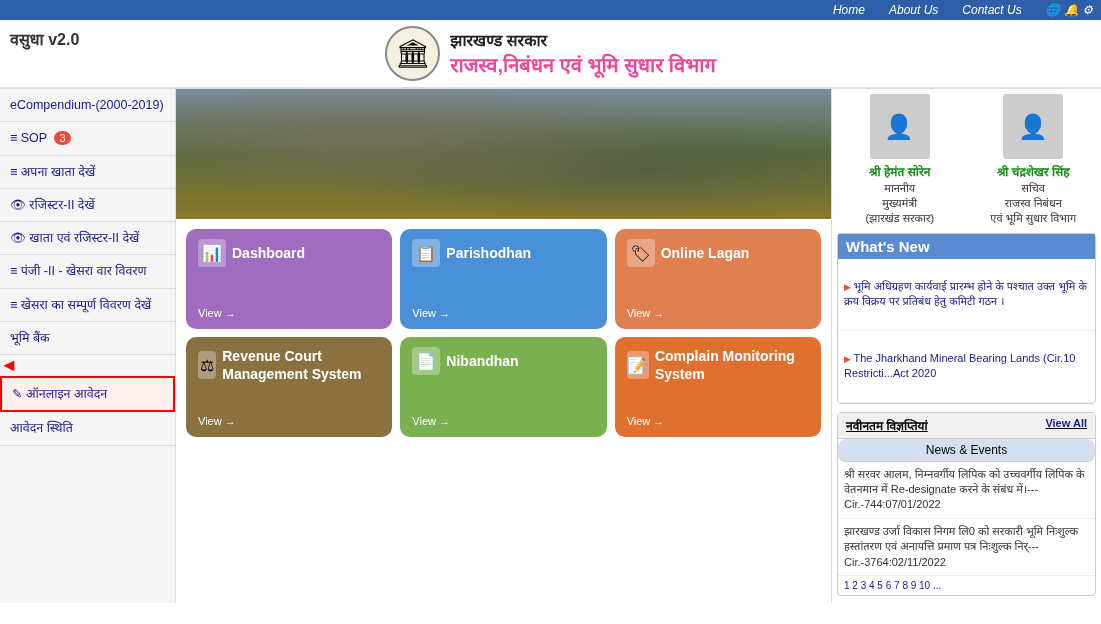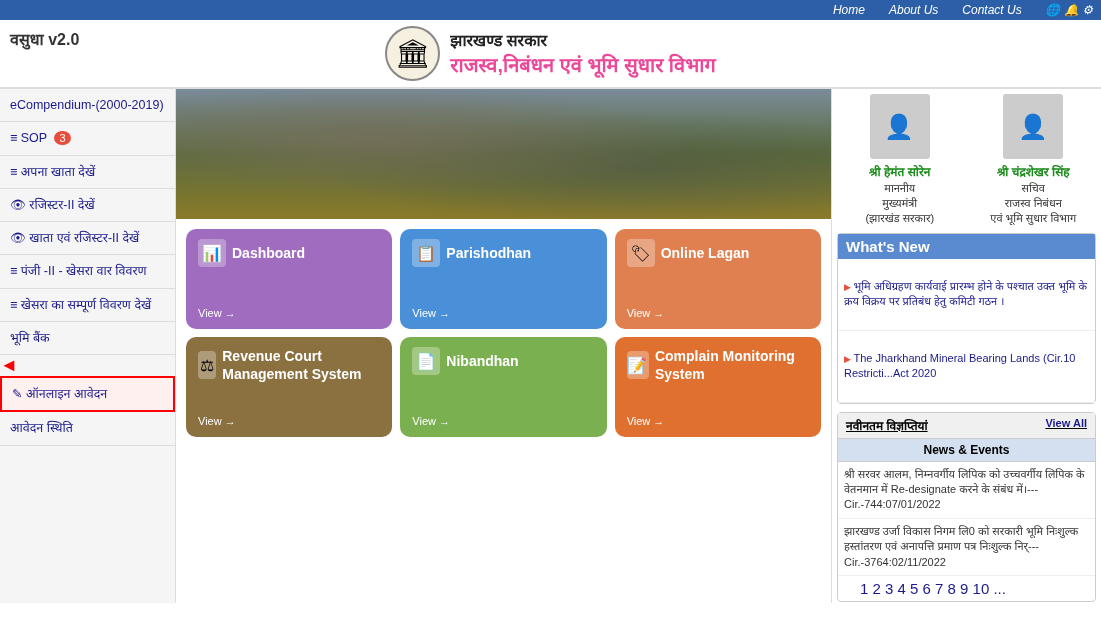--- a/index.html
+++ b/index.html
@@ -218,35 +218,35 @@
       display: flex;
       justify-content: space-between;
       text-decoration: underline;
     }
     .navinatam-header a { color: #1a1a8c; font-size: 11px; text-decoration: none; text-align: right; }
     .news-table-header {
       background: #d4e0f0;
       text-align: center;
       padding: 4px;
       font-size: 12px;
-      font-weight: bold;
+      font-weight: normal;
       border-bottom: 1px solid #ccc;
+      border-radius: 8px;
     }
     .news-row {
       padding: 5px 6px;
       font-size: 11px;
       color: #333;
       border-bottom: 1px solid #eee;
       line-height: 1.4;
     }
     .pagination {
       padding: 4px 6px;
-      font-size: 15px;
+      font-size: 10px;
       color: #1a1a8c;
-      margin-left: 16px;
     }
 
     
     .card-header-row {
       display: flex;
       align-items: center;
       gap: 6px;
       width: 100%;
     }
     .card-header-row .card-icon-img {

